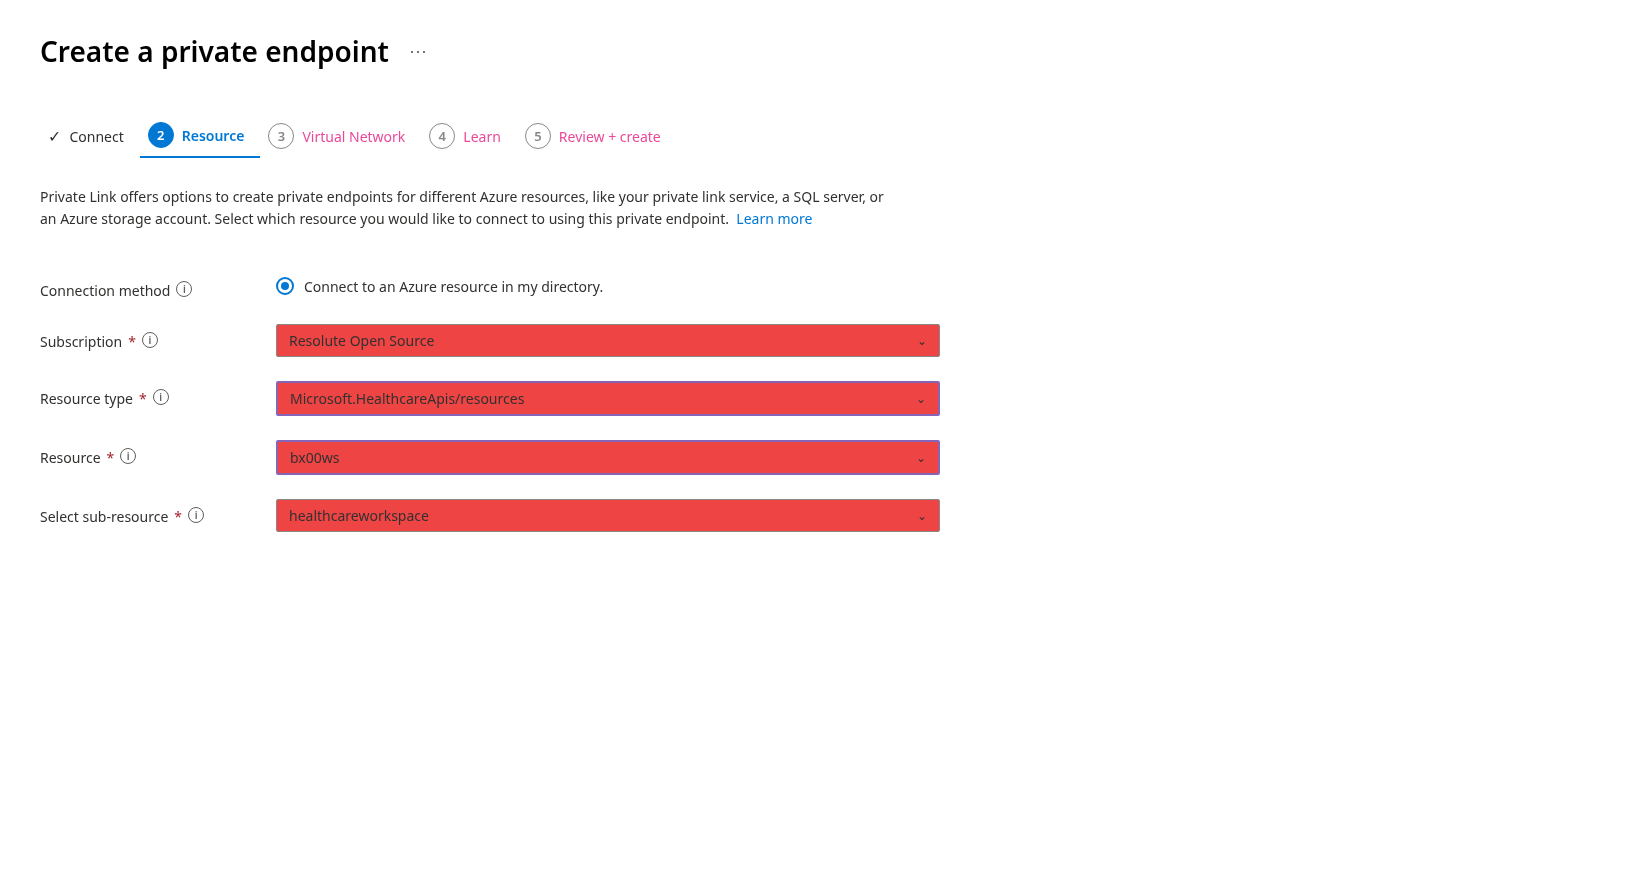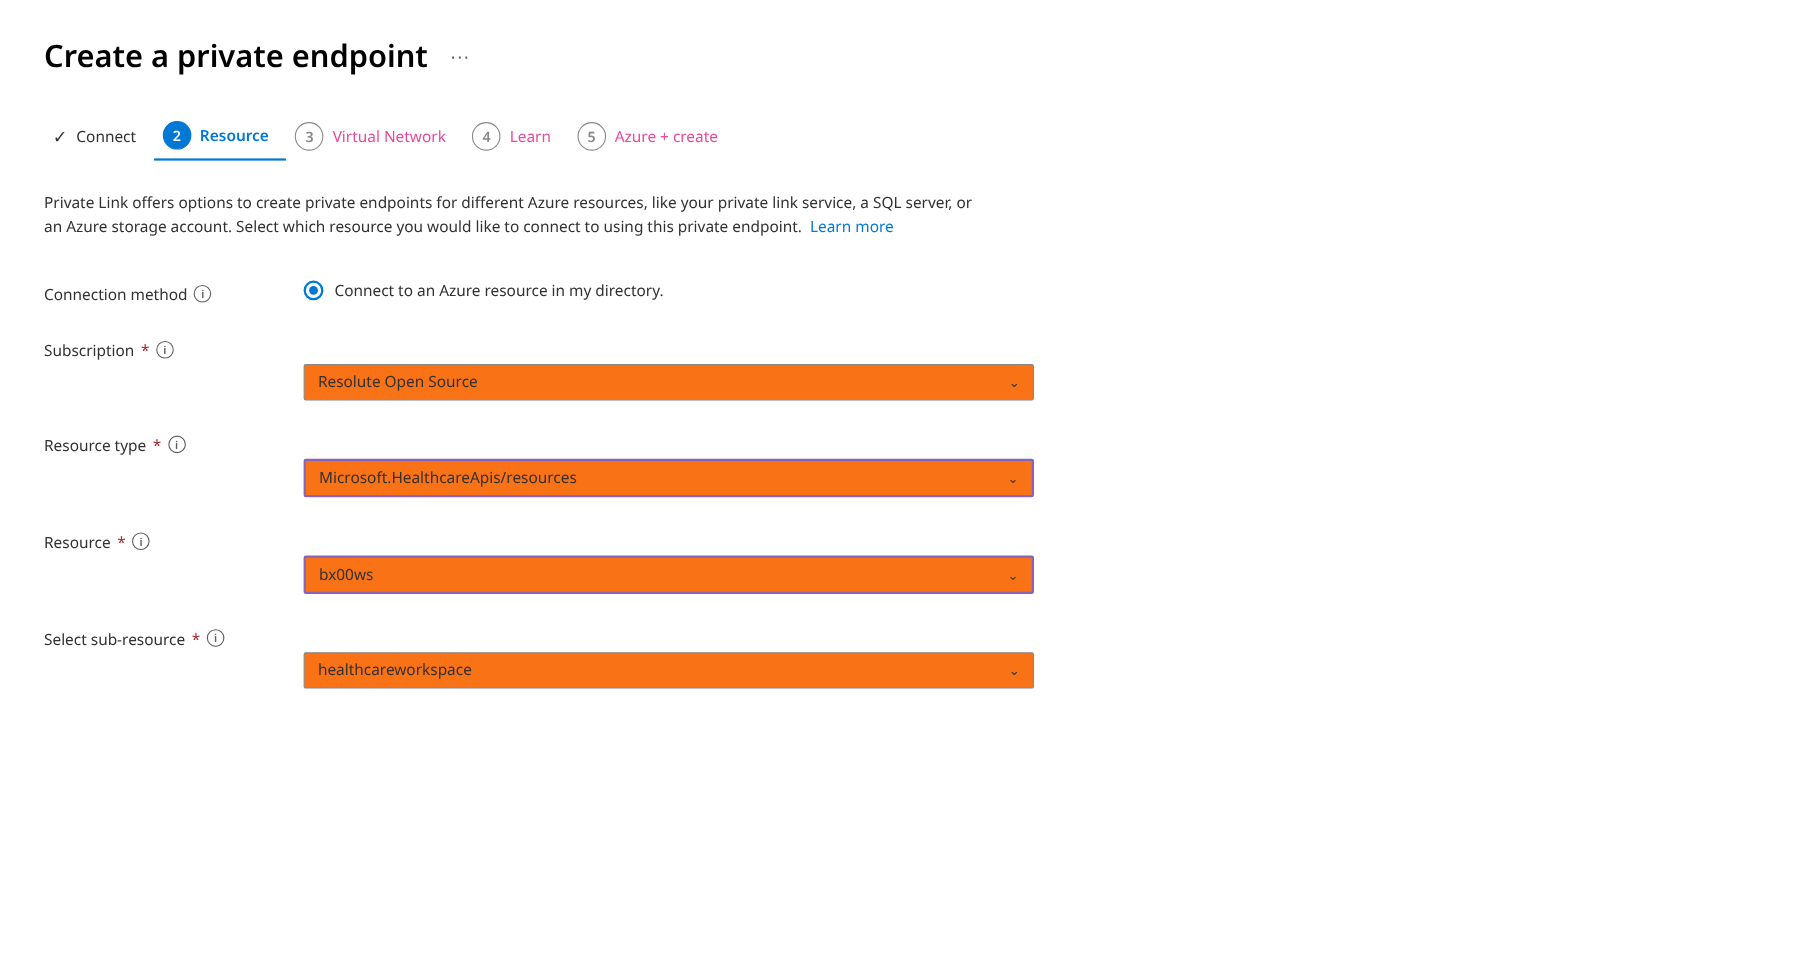--- a/index.html
+++ b/index.html
@@ -7,21 +7,21 @@
       font-family: 'Segoe UI', system-ui, -apple-system, sans-serif;
       background: #ffffff;
       color: #323130;
       padding: 32px 40px;
       font-size: 14px;
     }
     .page-title-row {
       display: flex;
       align-items: center;
       gap: 12px;
-      margin-bottom: 32px;
+      margin-bottom: 44px;
     }
     .page-title {
       font-size: 28px;
       font-weight: 600;
       color: #000000;
     }
     .ellipsis-btn {
       font-size: 18px;
       color: #605e5c;
       cursor: pointer;
@@ -84,21 +84,21 @@
       font-size: 16px;
       color: #323130;
     }
 
     
     .description-text {
       font-size: 14px;
       color: #323130;
       line-height: 1.6;
       max-width: 860px;
-      margin-bottom: 32px;
+      margin-bottom: 42px;
     }
     .learn-more-link {
       color: #0078d4;
       text-decoration: none;
       cursor: pointer;
     }
 
     
     .form-section {
       max-width: 900px;
@@ -183,23 +183,22 @@
     
     .dropdown {
       width: 100%;
       border: 1px solid #8a8886;
       border-radius: 2px;
       padding: 6px 12px;
       display: flex;
       align-items: center;
       justify-content: space-between;
       cursor: pointer;
-      background: #f97316;
+      background: #ef4444;
       min-height: 32px;
-      margin-top: 29px;
     }
     .dropdown.focused {
       border-color: #8764b8;
       border-width: 2px;
     }
     .dropdown-value {
       font-size: 14px;
       color: #323130;
     }
     .dropdown-chevron {
@@ -232,21 +231,21 @@
     <span class="step-label">Virtual Network</span>
   </div>
 
   <div class="wizard-step">
     <span class="step-circle">4</span>
     <span class="step-label">Learn</span>
   </div>
 
   <div class="wizard-step">
     <span class="step-circle">5</span>
-    <span class="step-label">Azure + create</span>
+    <span class="step-label">Review + create</span>
   </div>
 
 </nav>
 
 <p class="description-text">
   <span>Private Link offers options to create private endpoints for different Azure resources, like your private link service, a SQL server, or an Azure storage account. Select which resource you would like to connect to using this private endpoint.</span>
   &nbsp;<a class="learn-more-link">Learn more</a>
 </p>
 
 <div class="form-section">

